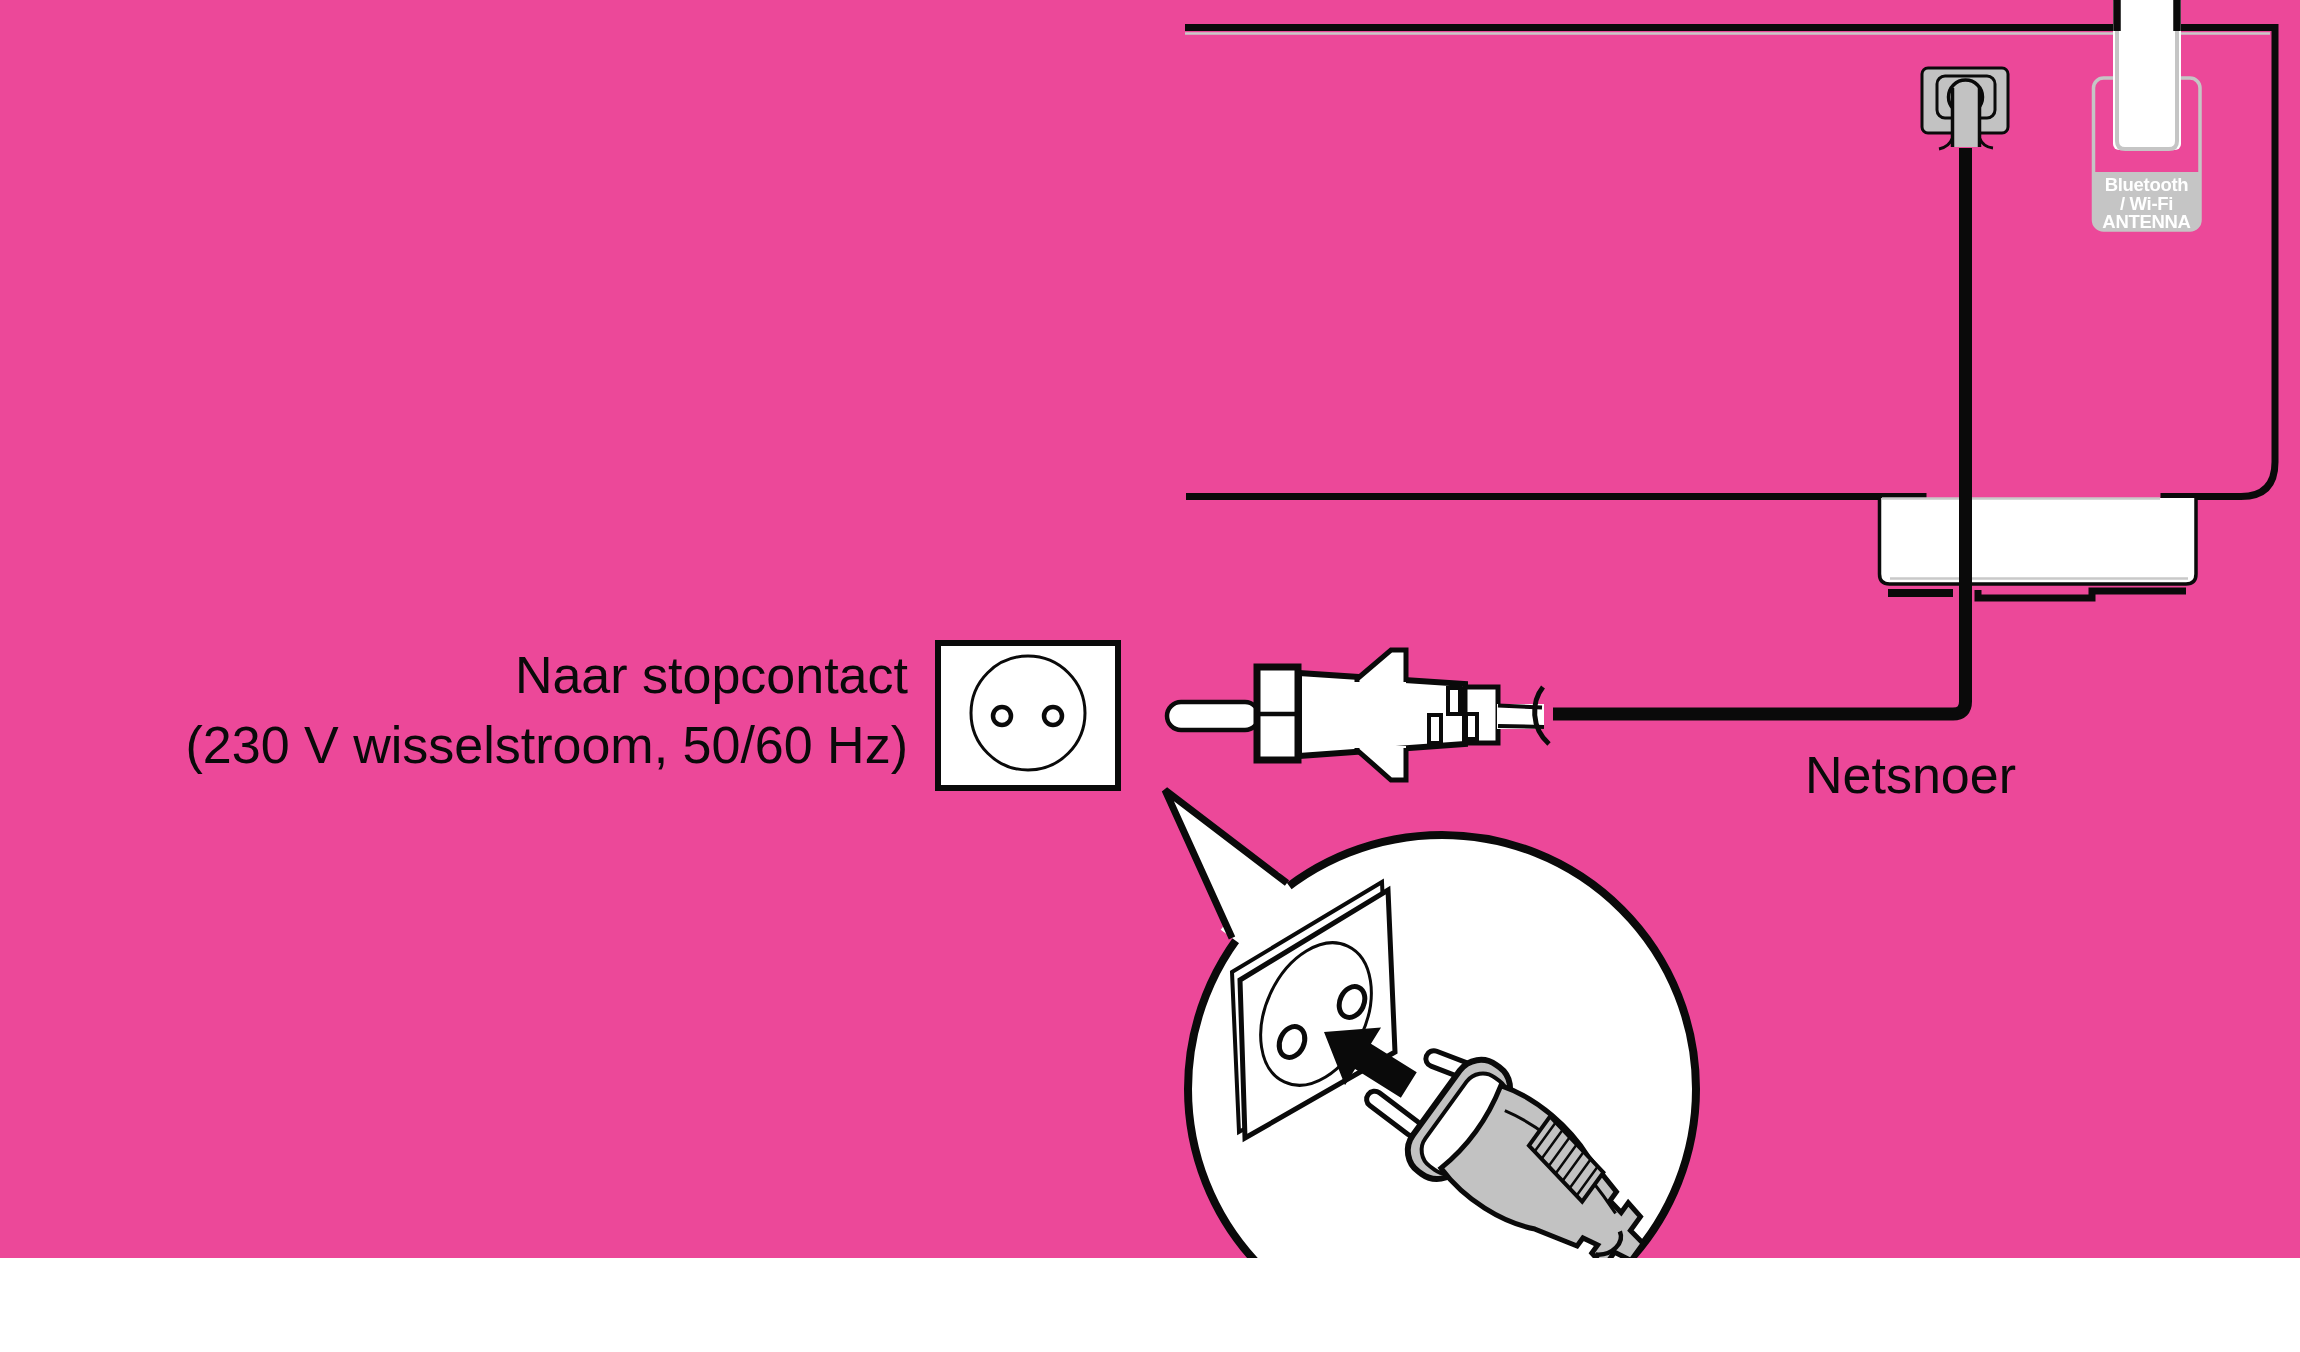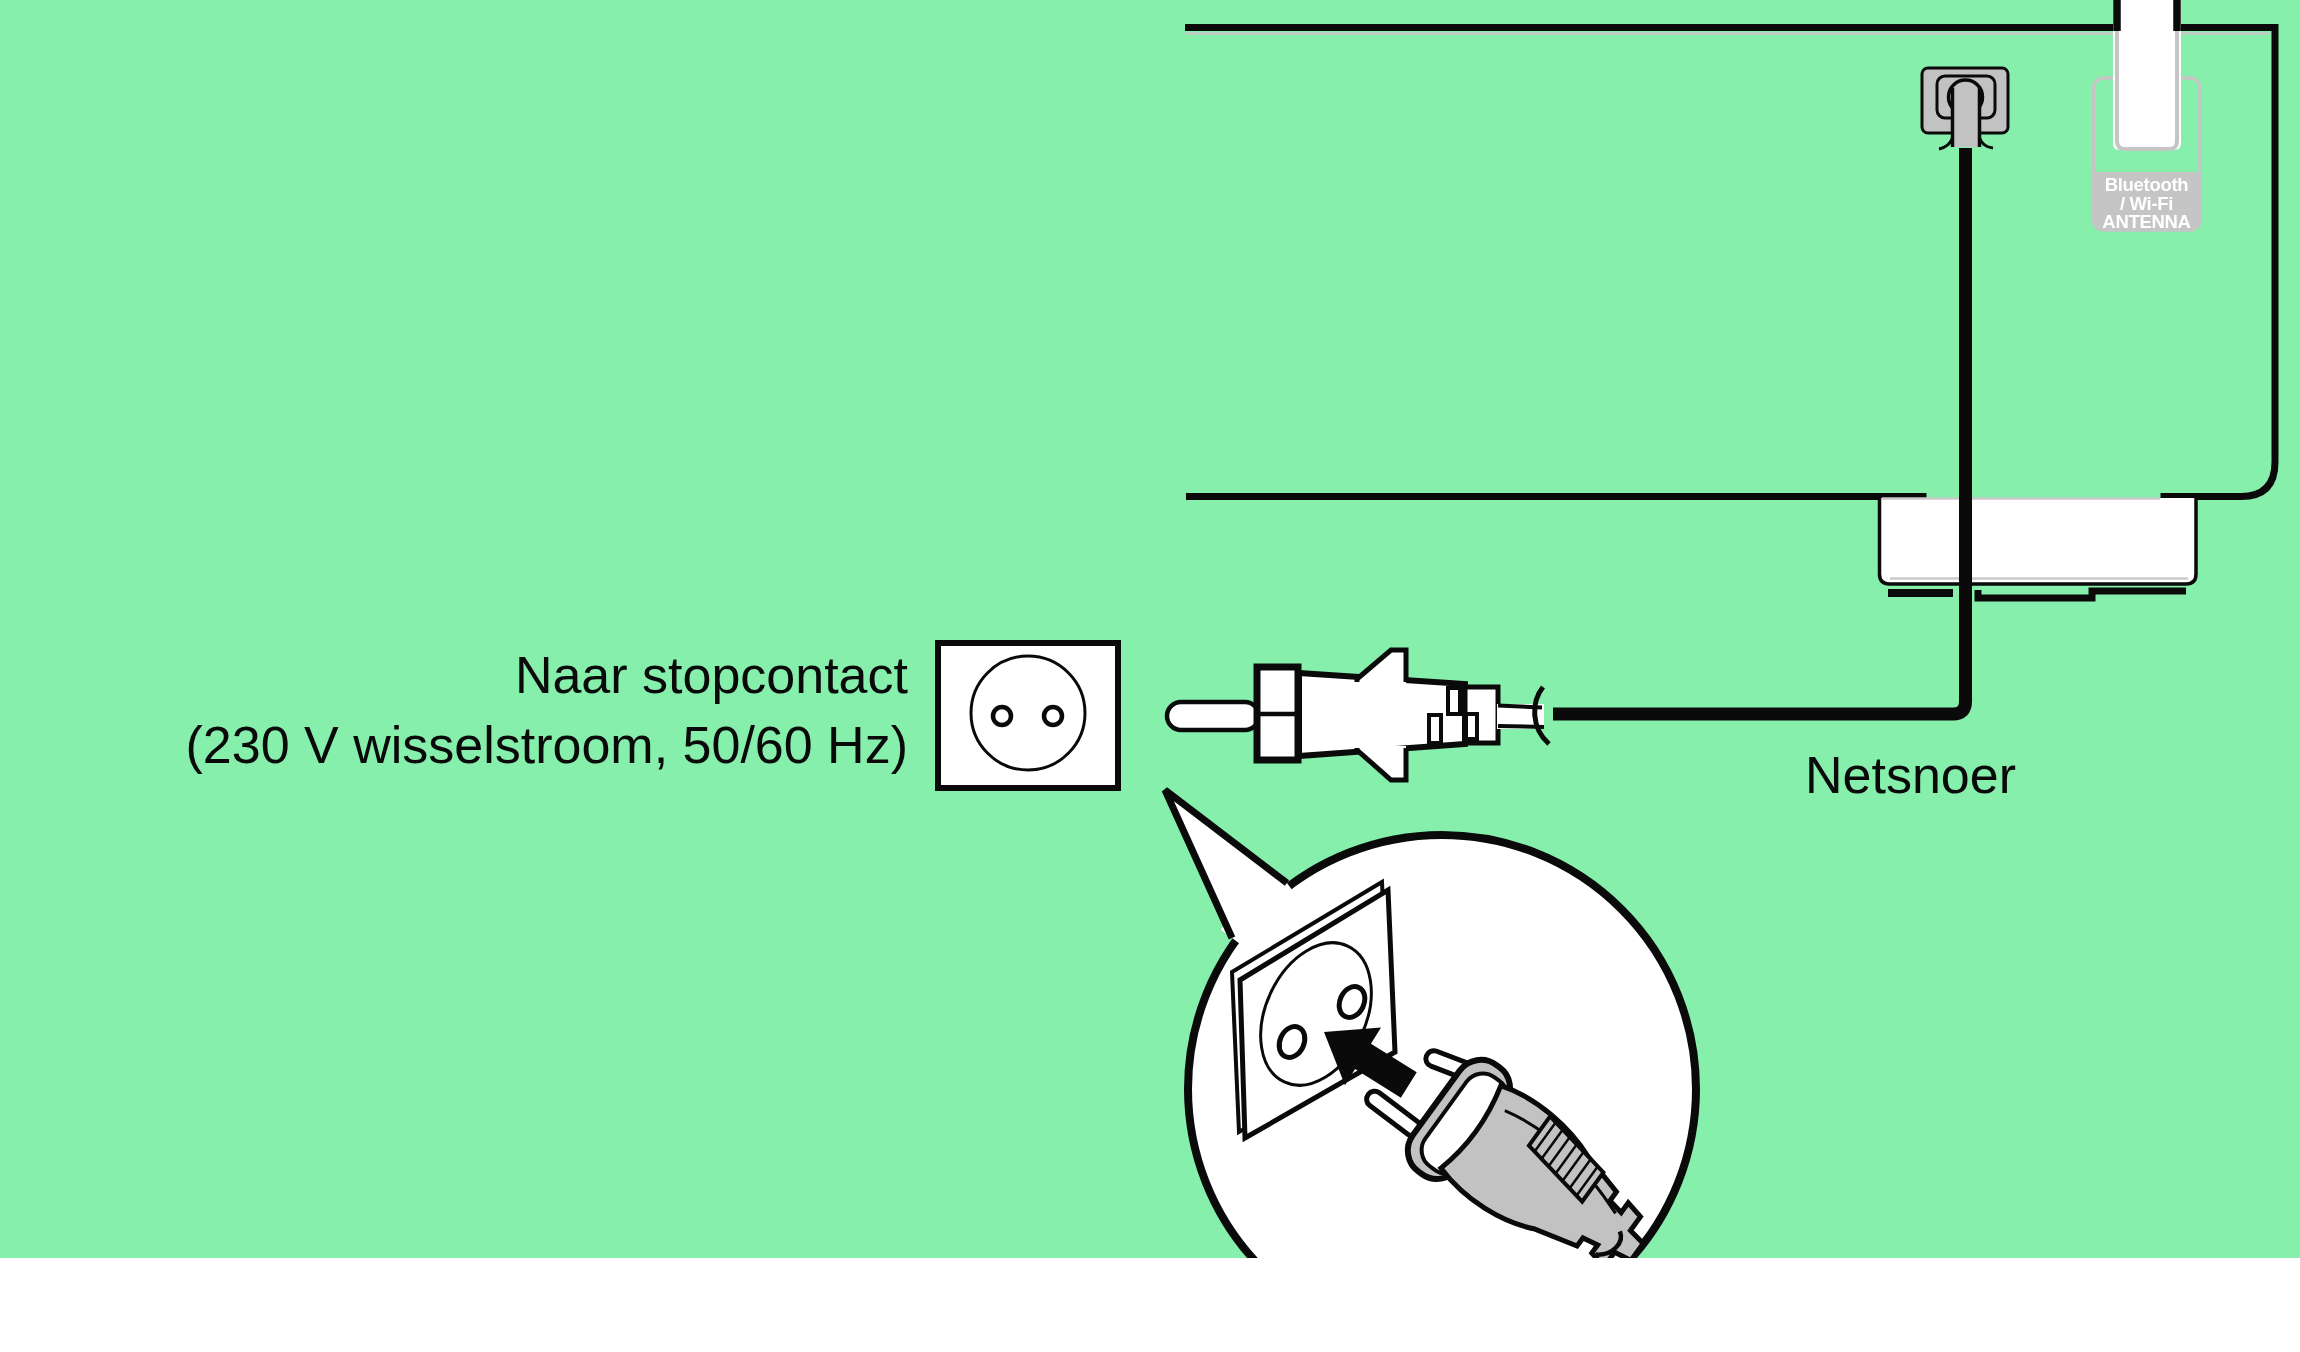--- a/index.html
+++ b/index.html
@@ -1,16 +1,16 @@
 <!DOCTYPE html>
 <html style="--ink: #0a0a0a; --device-gray: #c2c2c2; --panel-gray: #c5c5c5; --hairline-gray: #c9c9c9; --text-white: #ffffff;"><head>
 <meta charset="utf-8">
 <style>
   html,body{margin:0;padding:0;background:#fff;}
-  .stage{position:relative;width:2300px;height:1258px;background:#86efac;overflow:hidden;
+  .stage{position:relative;width:2300px;height:1258px;background:#ec4899;overflow:hidden;
          font-family:"Liberation Sans",sans-serif;}
   svg{position:absolute;left:0;top:0;}
   .ink{stroke:var(--ink);}
   .none{fill:none;}
   .fw{fill:#fff;}
   .fi{fill:var(--ink);}
   .fg{fill:var(--device-gray);}
   .hair{stroke:var(--hairline-gray);}
   .panel{stroke:var(--panel-gray);}
   .fpanel{fill:var(--panel-gray);}

